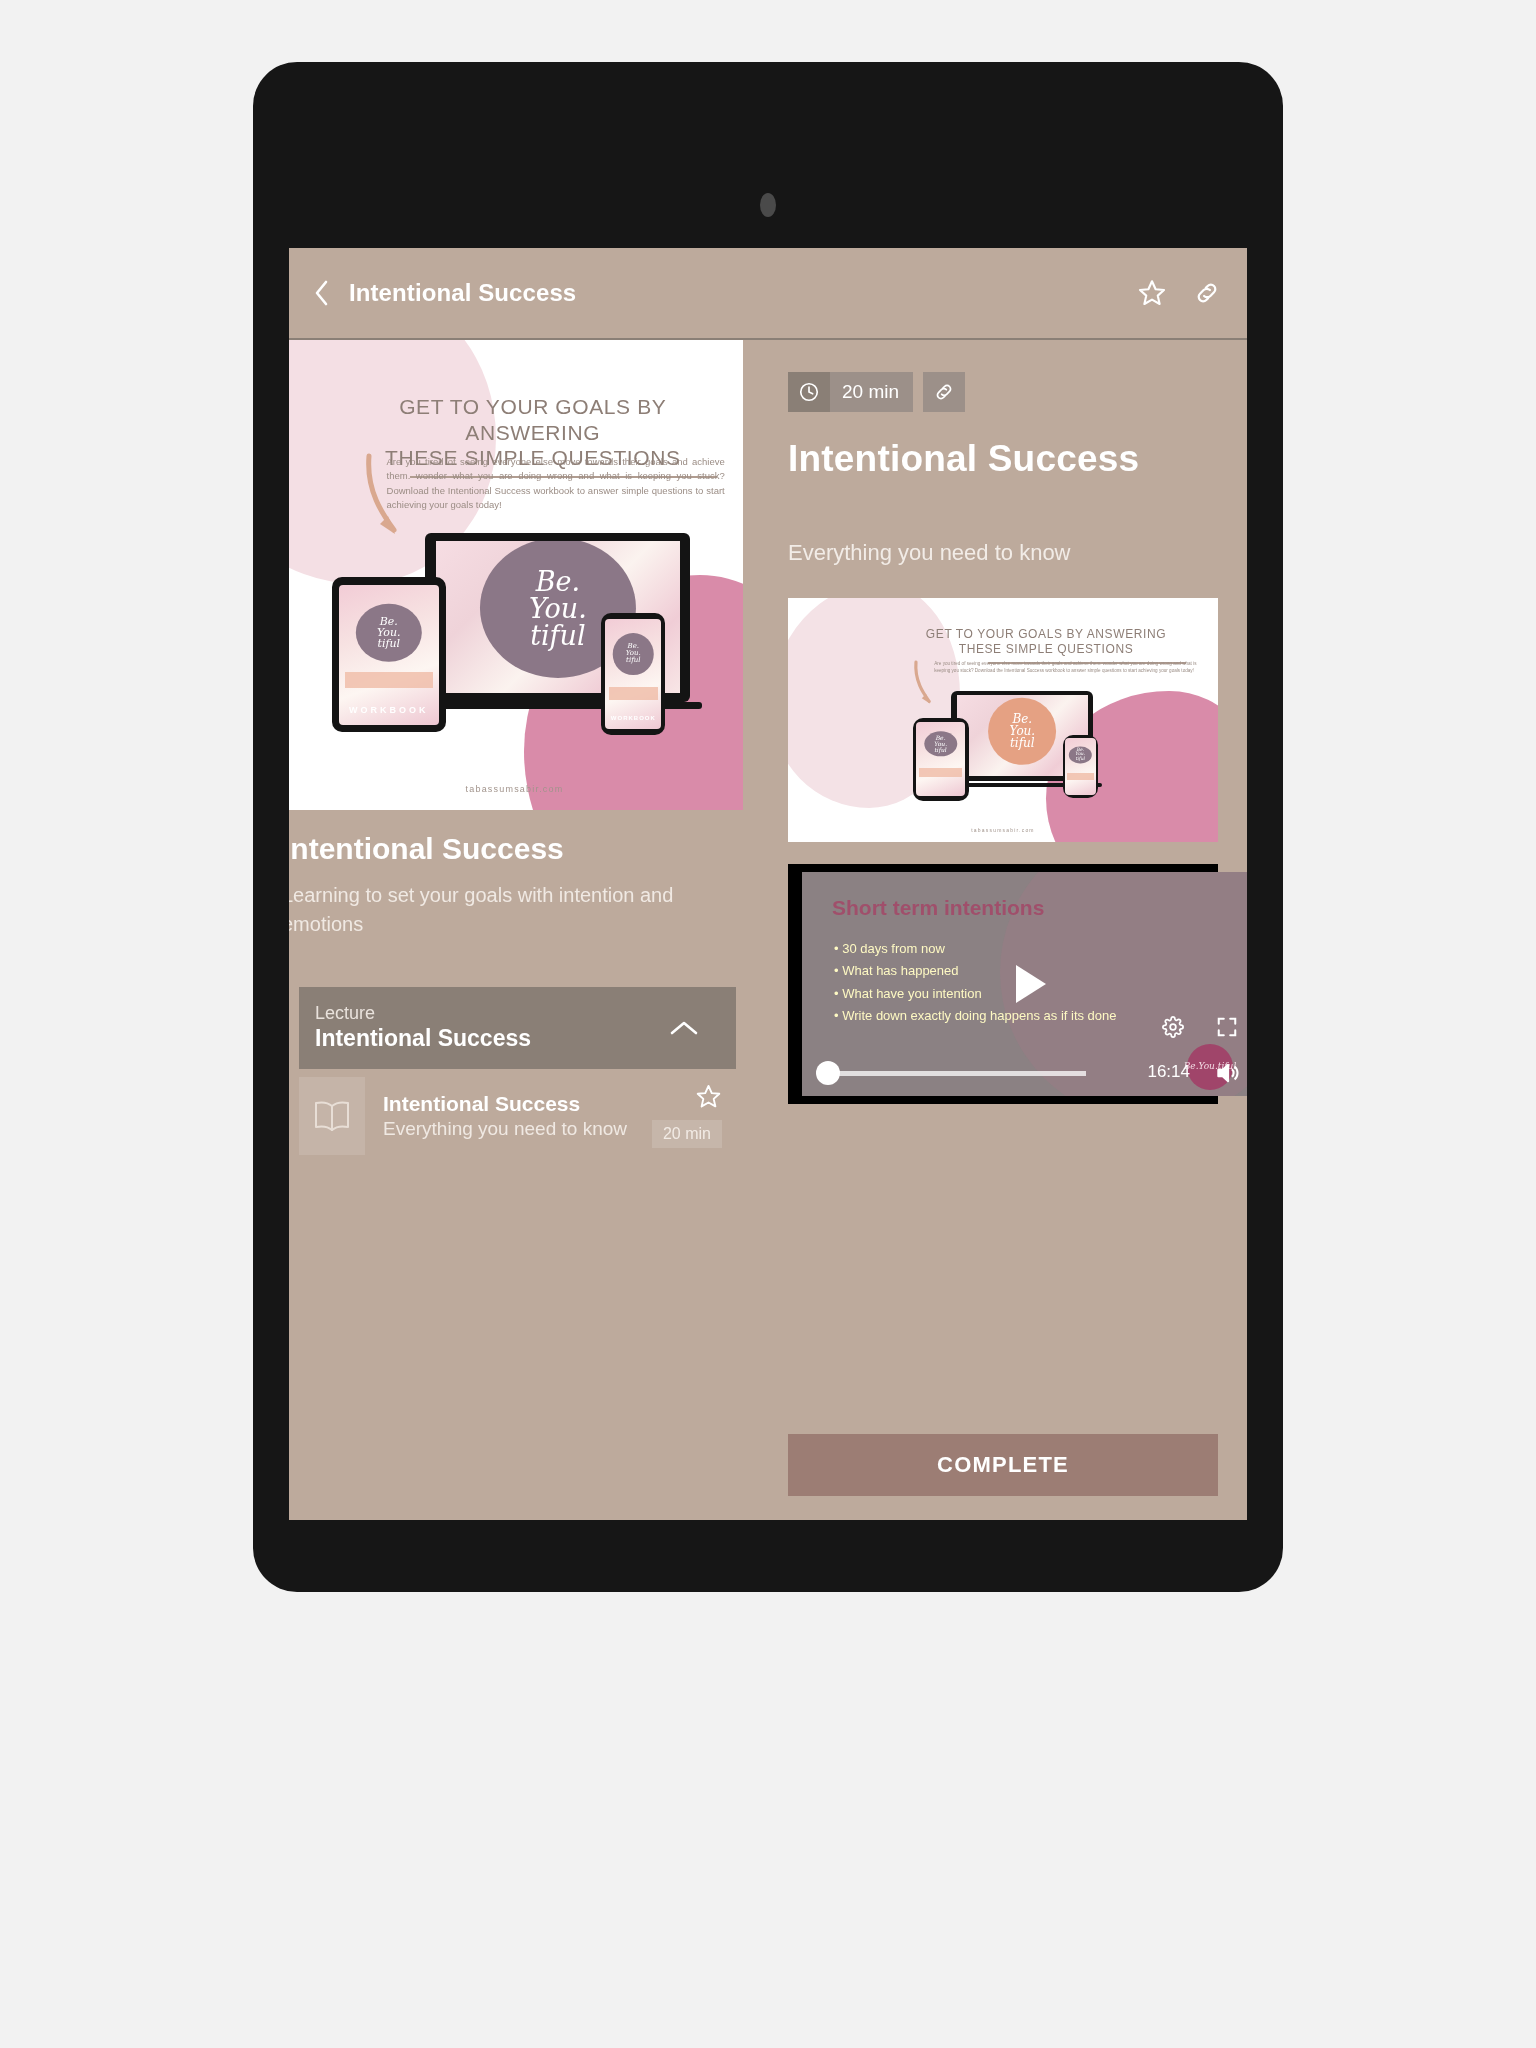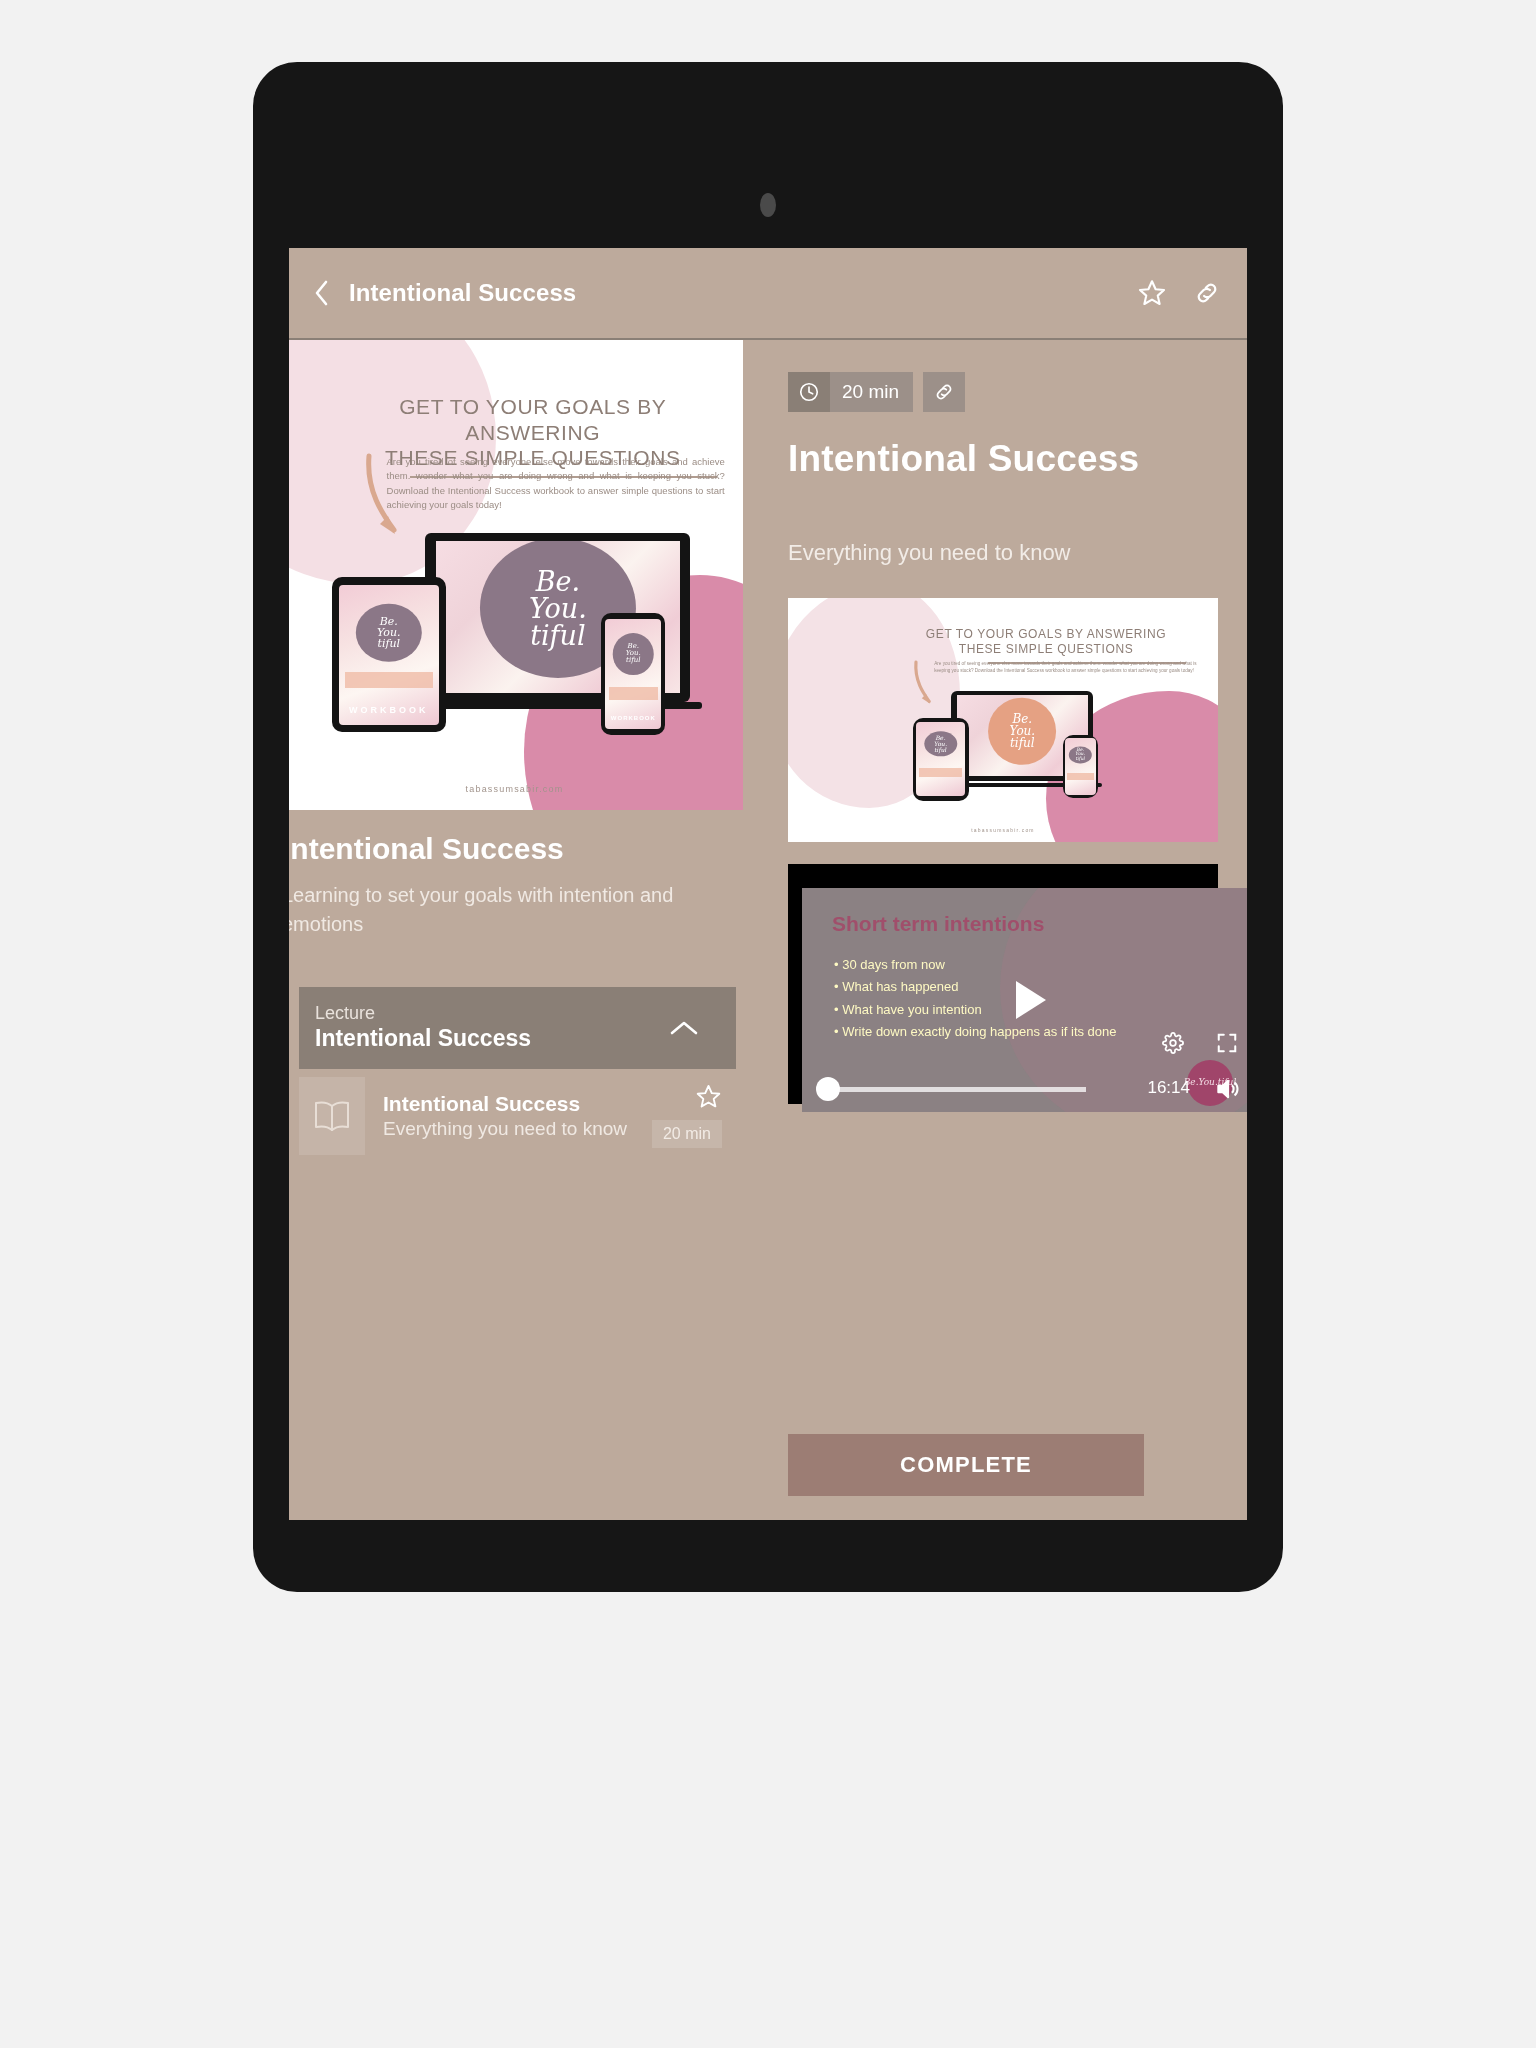--- a/index.html
+++ b/index.html
@@ -183,21 +183,21 @@
   
   .video {
     margin-top: 22px;
     width: 430px; height: 240px;
     background: #000000;
     padding: 8px 0;
     position: relative;
   }
   .video-inner {
     position: absolute;
-    left: 14px; top: 24px;
+    left: 14px; top: 8px;
     width: 458px; height: 224px;
     background: #8b8183;
     overflow: hidden;
   }
   .slide-blob {
     position: absolute; right: -40px; top: -50px;
     width: 300px; height: 300px; border-radius: 50%;
     background: rgba(183,116,141,0.18);
   }
   .slide-h {
@@ -266,21 +266,21 @@
     color: #b06a5a;
     font-size: 21px; font-weight: 700;
     line-height: 1.2;
     opacity: .55;
   }
   .att-size { color: #f4efeb; font-size: 19px; margin-top: 4px; }
 
   .complete-btn {
     position: absolute;
     left: 26px; bottom: 22px;
-    width: 356px; height: 62px;
+    width: 430px; height: 62px;
     background: #9c7d74;
     color: #ffffff;
     font-size: 22px; font-weight: 700;
     letter-spacing: 1.2px;
     display: flex; align-items: center; justify-content: center;
     border: none;
     font-family: "Liberation Sans", sans-serif;
   }
 
   

